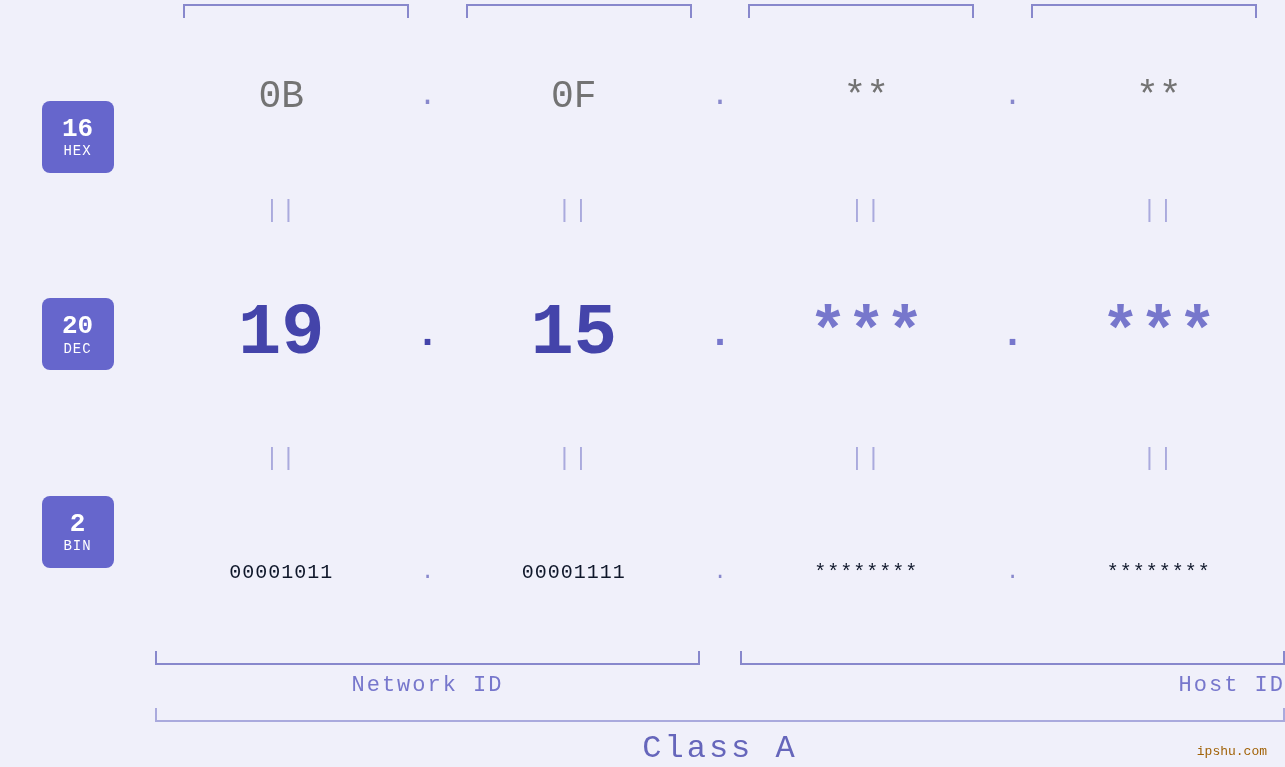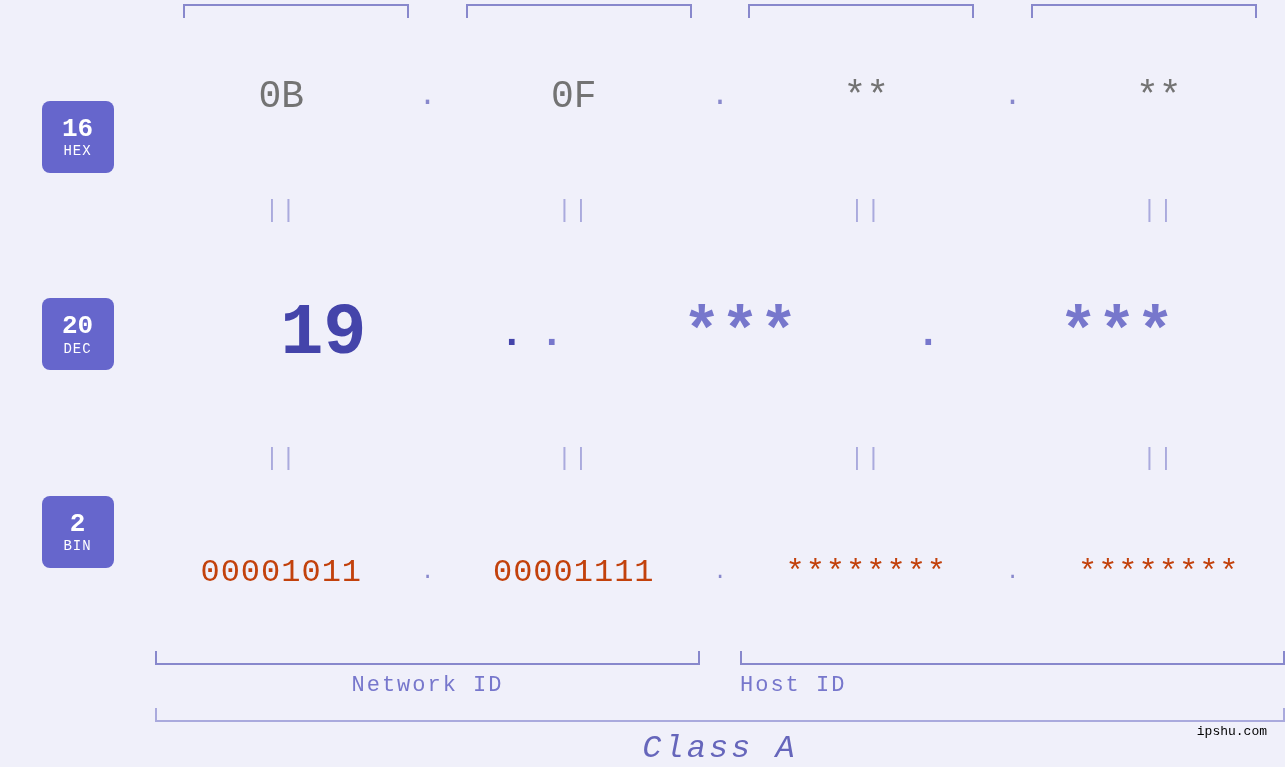--- a/index.html
+++ b/index.html
@@ -175,22 +175,22 @@
     }
 
     .dec-dot-masked {
       color: #7777cc;
       font-size: 40px;
       font-weight: bold;
     }
 
     
     .bin-value {
-      color: #c2410c;
-      font-size: 32px;
+      color: #0f172a;
+      font-size: 20px;
       font-family: 'Courier New', Courier, monospace;
       text-align: center;
       letter-spacing: 1px;
     }
 
     .bin-dot {
       color: #8888cc;
       font-size: 22px;
     }
 
@@ -275,21 +275,21 @@
       font-family: 'Courier New', Courier, monospace;
       letter-spacing: 2px;
     }
 
     .bottom-label-gap {
       width: 40px;
     }
 
     .host-id-label {
       flex: 1;
-      text-align: left;
+      text-align: right;
       color: #7777cc;
       font-size: 22px;
       font-family: 'Courier New', Courier, monospace;
       letter-spacing: 2px;
     }
 
     
     .class-section {
       width: 100%;
       padding-left: 155px;
@@ -311,29 +311,28 @@
       display: flex;
       justify-content: center;
       margin-top: 8px;
     }
 
     .class-label {
       color: #6666bb;
       font-size: 32px;
       font-family: 'Courier New', Courier, monospace;
       letter-spacing: 3px;
-      font-style: italic;
     }
 
     
     .watermark {
       position: absolute;
-      bottom: 28px;
+      bottom: 8px;
       right: 18px;
-      color: #000000;
+      color: #a16207;
       font-size: 13px;
       font-family: 'Courier New', Courier, monospace;
     }
   </style>
 </head>
 <body>
 
 <div class="main-container">
 
 
@@ -412,20 +411,23 @@
           <span class="equals-sign">||</span>
         </div>
       </div>
 
       <div class="data-row" style="height:100px;">
         <div class="byte-cell">
           <span class="dec-value">19</span>
         </div>
         <div class="dot-cell">
           <span class="dec-dot">.</span>
+        </div>
+        <div class="byte-cell">
+          <span class="dec-value">15</span>
         </div>
         <div class="dot-cell">
           <span class="dec-dot-masked">.</span>
         </div>
         <div class="byte-cell">
           <span class="dec-value-masked">***</span>
         </div>
         <div class="dot-cell">
           <span class="dec-dot-masked">.</span>
         </div>

